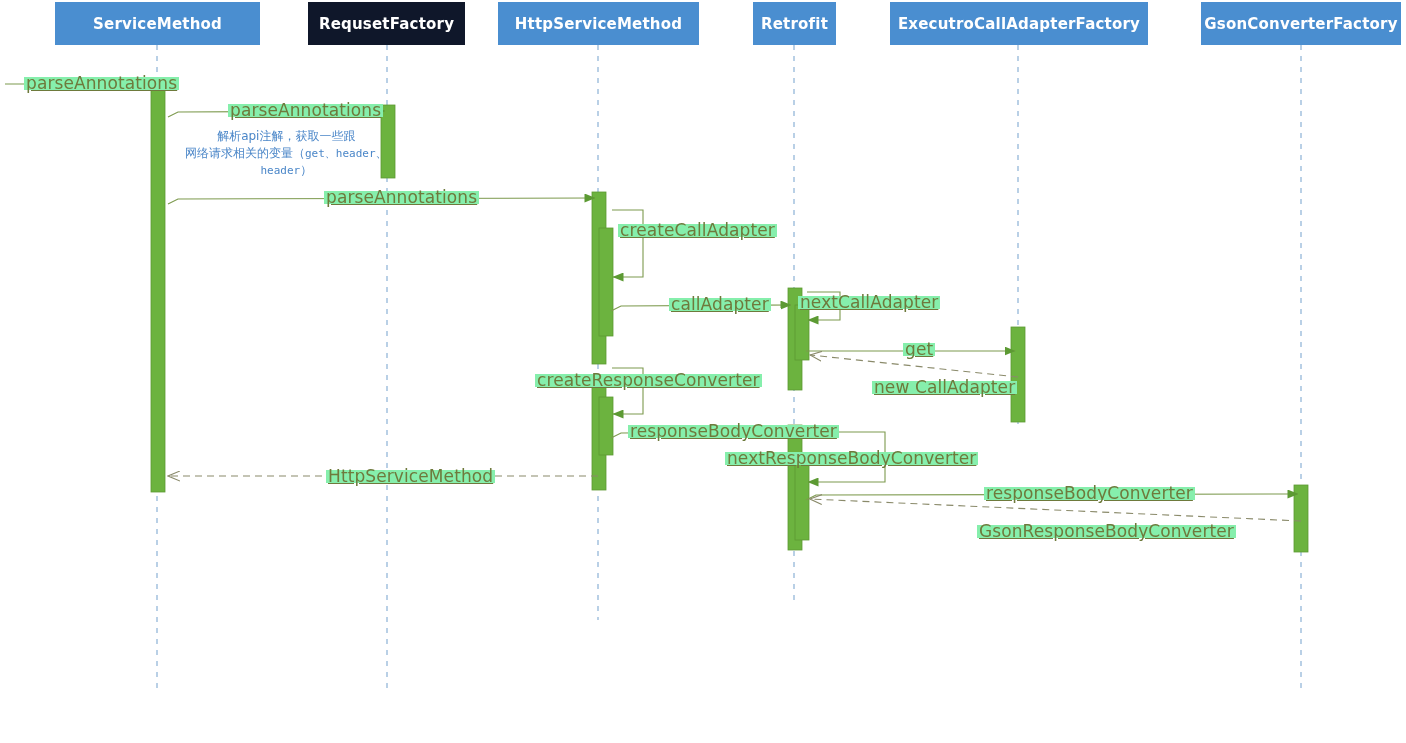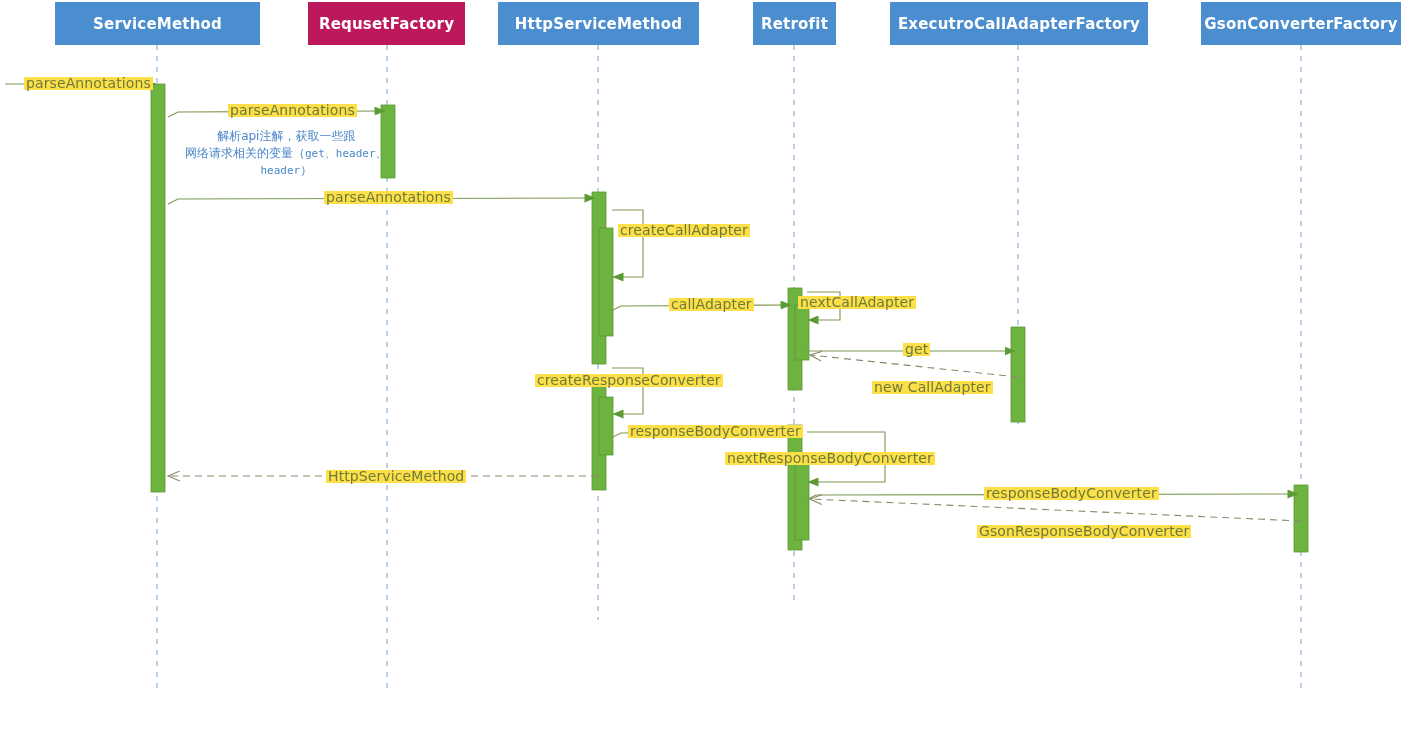--- a/index.html
+++ b/index.html
@@ -34,26 +34,27 @@
     display: flex;
     align-items: center;
     justify-content: center;
     height: 43px;
     box-sizing: border-box;
     white-space: nowrap;
   }
   .msg-label {
     position: absolute;
     color: #6e7a3c;
-    font-size: 14px;
+    font-size: 17px;
     white-space: nowrap;
     letter-spacing: 0.1px;
-    background: #fde047;
+    background: #86efac;
     padding: 0 2px;
     line-height: 13px;
+    text-decoration: underline;
   }
   .note-text {
     position: absolute;
     color: #4a86c8;
     font-size: 12px;
     text-align: center;
     line-height: 17px;
     white-space: nowrap;
   }
   .note-text .mono {
@@ -143,21 +144,21 @@
         <g>
           <line x1="598" y1="476" x2="168" y2="476" stroke="#8a8a6a" stroke-width="1.1" stroke-dasharray="7,5" marker-end="url(#arrow-open)"></line>
         </g>
       </g>
   </svg>
 
   <div id="participants">
       <div class="participant-box" style="left: 55px; top: 2px; width: 205px; background: rgb(74, 142, 208); color: rgb(255, 255, 255);">
         <span>ServiceMethod</span>
       </div>
-      <div class="participant-box" style="left: 308px; top: 2px; width: 157px; background: #be185d; color: rgb(255, 255, 255);">
+      <div class="participant-box" style="left: 308px; top: 2px; width: 157px; background: #0f172a; color: rgb(255, 255, 255);">
         <span>RequsetFactory</span>
       </div>
       <div class="participant-box" style="left: 498px; top: 2px; width: 201px; background: rgb(74, 142, 208); color: rgb(255, 255, 255);">
         <span>HttpServiceMethod</span>
       </div>
       <div class="participant-box" style="left: 753px; top: 2px; width: 83px; background: rgb(74, 142, 208); color: rgb(255, 255, 255);">
         <span>Retrofit</span>
       </div>
       <div class="participant-box" style="left: 890px; top: 2px; width: 258px; background: rgb(74, 142, 208); color: rgb(255, 255, 255); text-align: center;">
         <span>ExecutroCallAdapterFactory</span>

